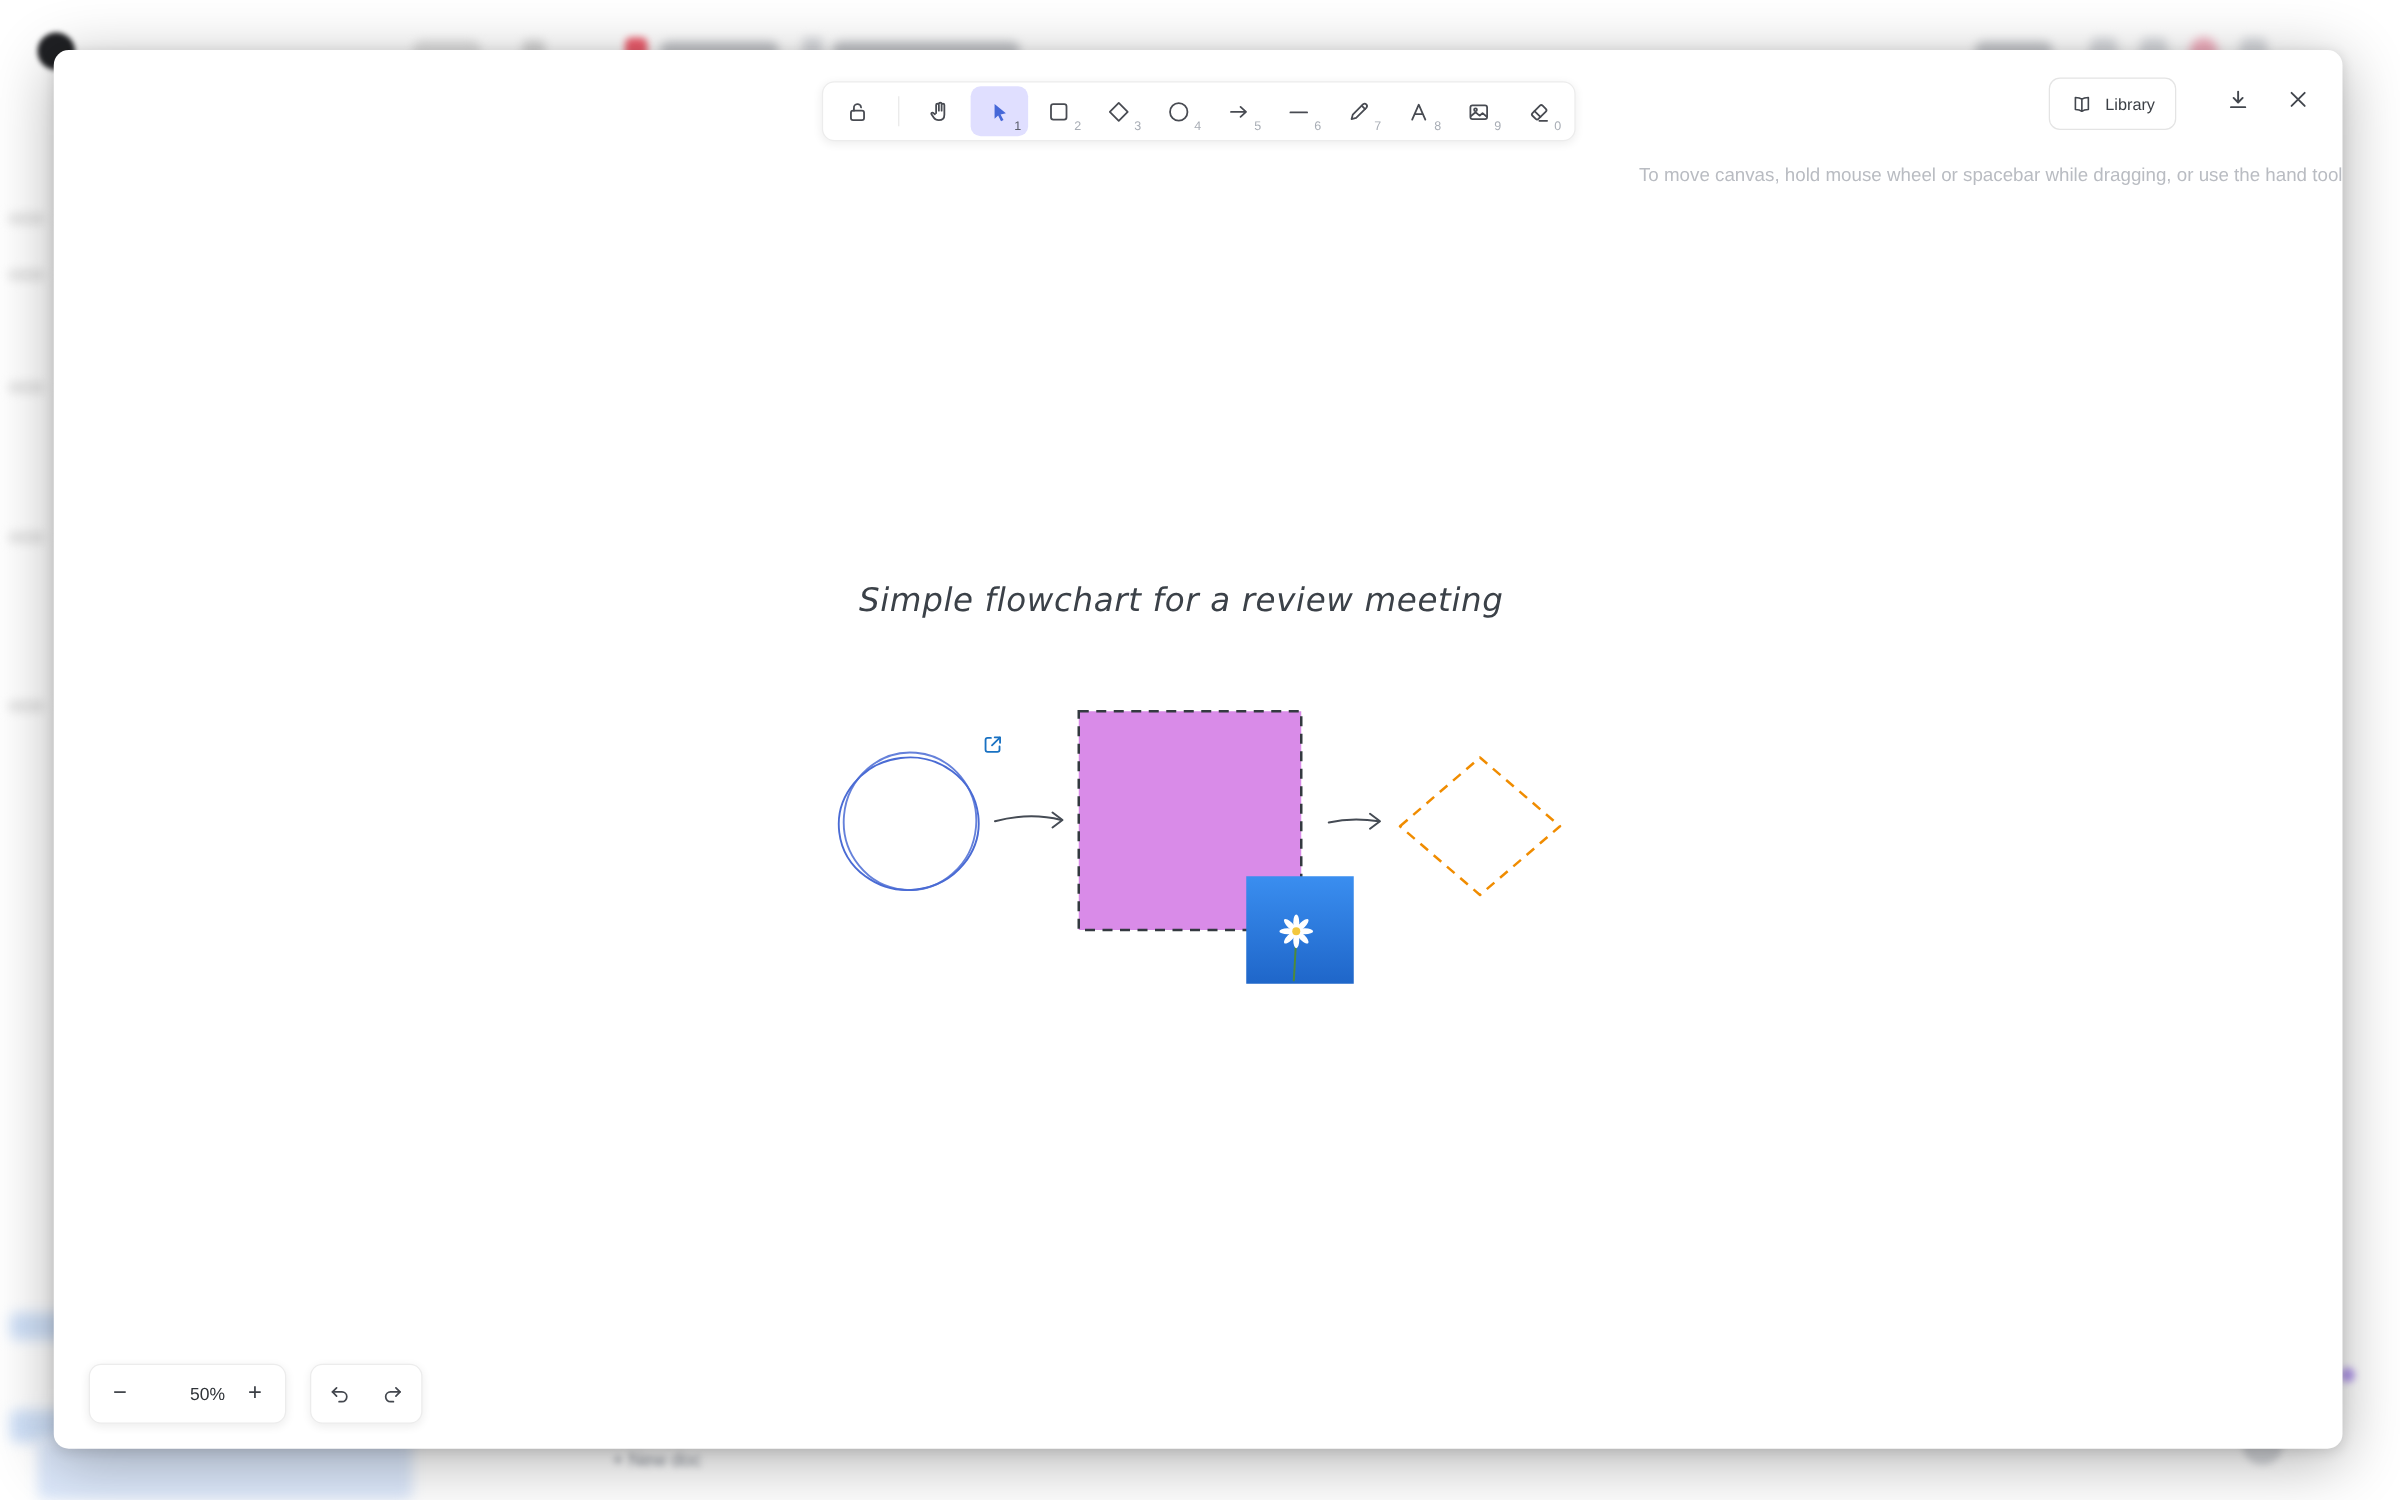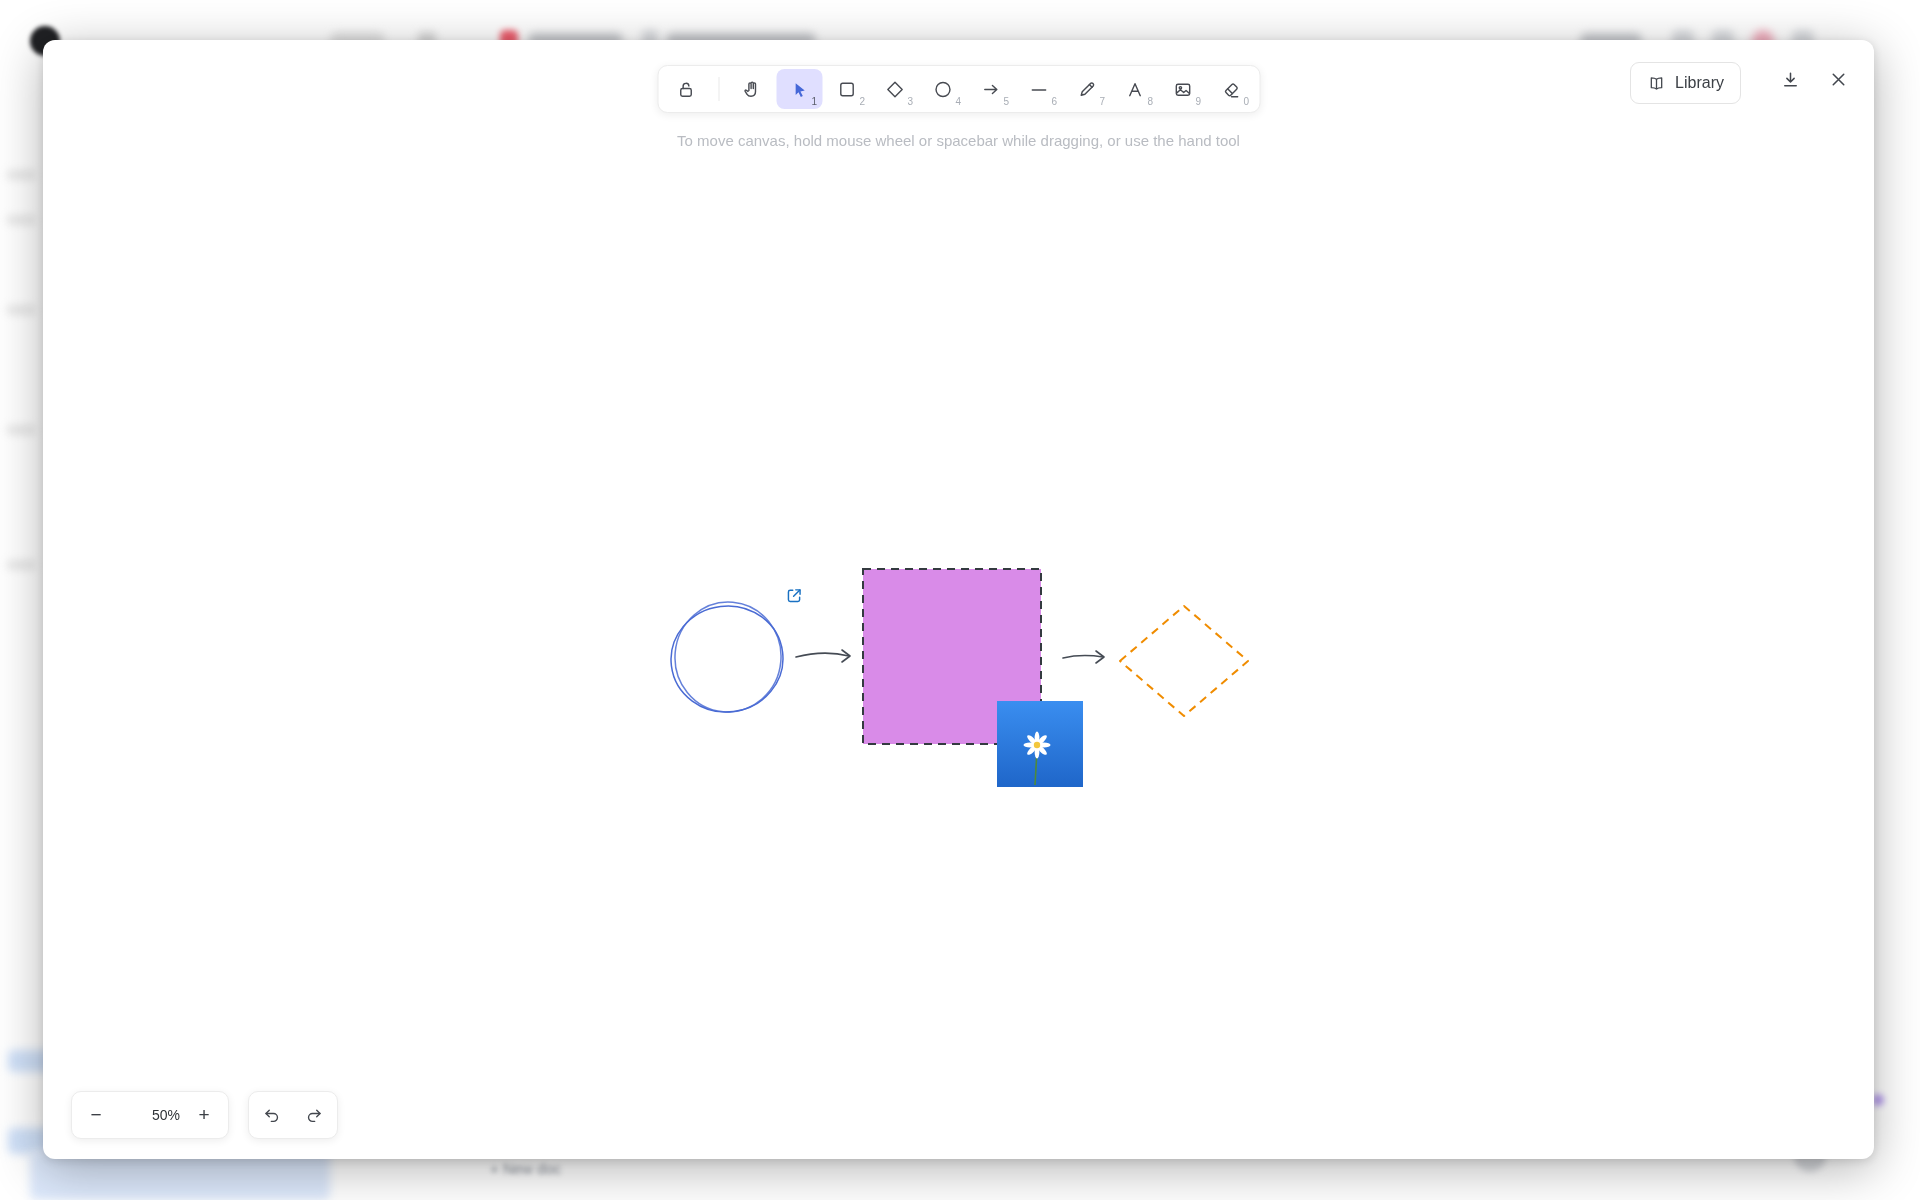--- a/index.html
+++ b/index.html
@@ -27,27 +27,27 @@
     border-radius:8px;display:flex;align-items:center;justify-content:center;cursor:pointer;}
   .tool.active{background:#e0dfff;}
   .tool svg{width:21px;height:21px;fill:none;stroke:#484b52;stroke-width:1.5;
     stroke-linecap:round;stroke-linejoin:round;}
   .tool.active svg{stroke:#4668d8;}
   .tool svg .filled{fill:#4668d8;stroke:none;}
   .shortcut{position:absolute;right:5px;bottom:2px;font-size:10px;color:#a8adb5;}
   .tool.active .shortcut{color:#5b5e6b;}
   .tb-divider{width:1px;height:24px;background:#e9e9e9;margin:0 7px;}
 
-  .hint{position:absolute;top:92px;left:0;width:100%;text-align:center;
+  .hint{position:absolute;top:92px;left:0;width:100%;text-align:right;
     font-size:15px;color:#b9bcc2;pointer-events:none;}
 
   
   .library-btn{position:absolute;top:22px;right:133px;height:42px;padding:0 16px;
     display:flex;gap:9px;align-items:center;background:#fff;border:1px solid #e4e4e4;
-    border-radius:9px;font-size:16px;color:#3c4046;cursor:pointer;}
+    border-radius:9px;font-size:13px;color:#3c4046;cursor:pointer;}
   .library-btn svg{width:19px;height:19px;fill:none;stroke:#43474e;stroke-width:1.5;
     stroke-linecap:round;stroke-linejoin:round;}
   .window-actions{position:absolute;top:27px;right:24px;display:flex;gap:24px;}
   .icon-btn{background:none;border:none;padding:0;width:24px;height:24px;cursor:pointer;
     display:flex;align-items:center;justify-content:center;}
   .icon-btn svg{width:21px;height:21px;fill:none;stroke:#43474e;stroke-width:1.6;
     stroke-linecap:round;stroke-linejoin:round;}
 
   
   .canvas-title{position:absolute;left:902px;top:426px;transform:translateX(-50%);
@@ -196,20 +196,21 @@
         <path d="M11 4.5v8.5M7.2 9.8l3.8 3.8 3.8-3.8M5 17.5h12"></path>
       </svg>
     </button>
     <button class="icon-btn">
       <svg viewBox="0 0 22 22">
         <path d="M5.5 5.5l11 11M16.5 5.5l-11 11"></path>
       </svg>
     </button>
   </div>
 
+  <div class="canvas-title">Simple flowchart for a review meeting</div>
 
   <svg class="shapes-svg" viewBox="0 0 1831 1119">
 
     <g fill="none" stroke-width="1.5">
       <ellipse cx="684" cy="619" rx="56" ry="53" transform="rotate(-7 684 619)" stroke="#4a6bd4"></ellipse>
       <ellipse cx="685" cy="617" rx="53" ry="55" transform="rotate(5 685 617)" opacity="0.85" stroke="#4a6bd4"></ellipse>
     </g>
 
     <g fill="none" stroke-width="1.6" stroke-linecap="round" stroke-linejoin="round" stroke="#454b54">
       <path d="M753 617C772 612 790 612 806 616"></path>

